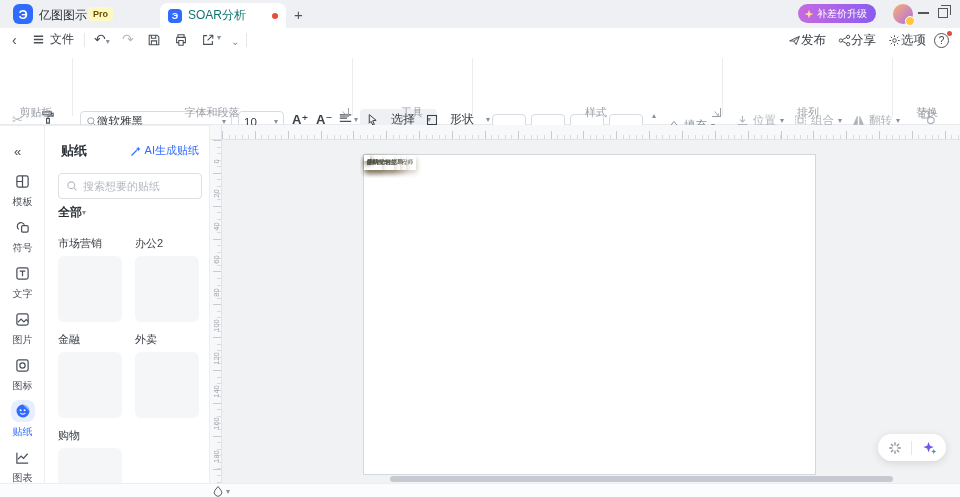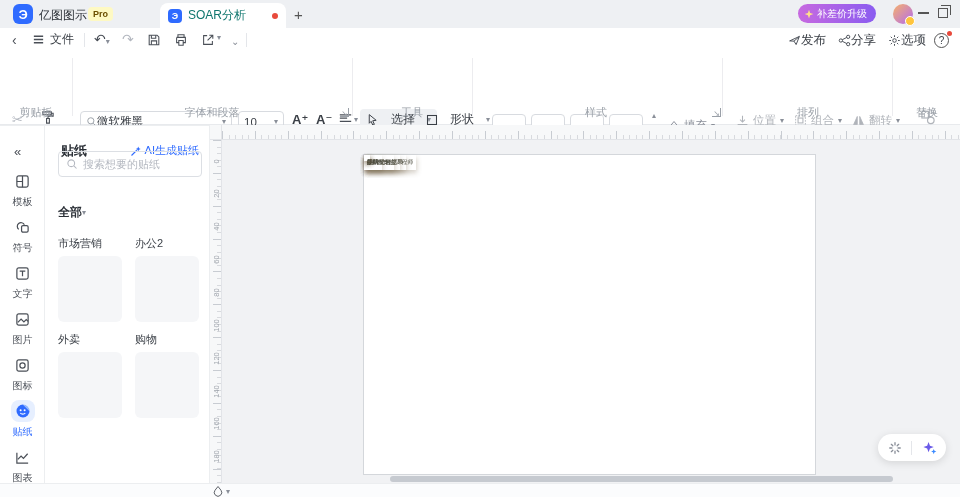--- a/index.html
+++ b/index.html
@@ -55,21 +55,21 @@
   #sidebar{left:0;top:125px;width:45px;height:372px;background:#fff;border-right:1px solid #eceef0;border-top:1px solid #eceef0;}
   .sbitem{position:absolute;left:0;width:45px;height:44px;display:flex;flex-direction:column;align-items:center;gap:3px;color:#4a4f57;}
   .sbitem .slabel{font-size:10px;}
   .sbitem.active{color:#2f6bff;}
   .sbitem.active .sicon{background:#e6efff;border-radius:8px;}
   .sicon{width:24px;height:22px;display:flex;align-items:center;justify-content:center;}
   
   #panel{left:45px;top:125px;width:165px;height:372px;background:#fff;border-right:1px solid #eceef0;border-top:1px solid #eceef0;overflow:hidden;}
   #paneltitle{left:16px;top:16px;font-size:13px;font-weight:bold;color:#2a2f36;}
   #aigen{right:10px;top:17px;font-size:11px;color:#2f6bff;display:flex;align-items:center;gap:3px;}
-  #searchbox{left:13px;top:25px;width:144px;height:26px;border:1px solid #dcdfe4;border-radius:4px;display:flex;align-items:center;padding:0 7px;gap:5px;}
+  #searchbox{left:13px;top:47px;width:144px;height:26px;border:1px solid #dcdfe4;border-radius:4px;display:flex;align-items:center;padding:0 7px;gap:5px;}
   #searchbox input{border:none;outline:none;width:100px;font-size:11px;color:#3a3f46;}
   #searchbox input::placeholder{color:#b4b8c0;}
   #filterall{left:13px;top:78px;font-size:12px;font-weight:bold;color:#2a2f36;display:flex;align-items:center;gap:0;justify-content:space-between;}
   #cats{left:13px;top:100px;width:146px;display:grid;grid-template-columns:64px 64px;column-gap:13px;}
   .cat{margin-top:10px;}
   .cat-name{font-size:11px;color:#3a3f46;height:16px;margin-bottom:4px;}
   .card{width:64px;height:66px;background:#f5f6f8;border-radius:6px;display:grid;grid-template-columns:repeat(3,12px);grid-template-rows:repeat(3,12px);gap:7px;padding:8px 0 0 8px;}
   .chip{width:12px;height:12px;border-radius:3px;}
   
   #canvas{left:210px;top:125px;width:750px;height:358px;background:#f1f2f4;overflow:hidden;}
@@ -526,20 +526,35 @@
             <div class="chip"></div>
             <div class="chip"></div>
             <div class="chip"></div>
             <div class="chip"></div>
             <div class="chip"></div>
             <div class="chip"></div>
             <div class="chip"></div>
           </div>
         </div>
 
+        <div class="cat">
+          <div class="cat-name">金融</div>
+          <div class="card">
+
+          <div class="chip"></div>
+            <div class="chip"></div>
+            <div class="chip"></div>
+            <div class="chip"></div>
+            <div class="chip"></div>
+            <div class="chip"></div>
+            <div class="chip"></div>
+            <div class="chip"></div>
+            <div class="chip"></div>
+          </div>
+        </div>
 
 
         <div class="cat">
           <div class="cat-name">外卖</div>
           <div class="card">
 
           <div class="chip"></div>
             <div class="chip"></div>
             <div class="chip"></div>
             <div class="chip"></div>

